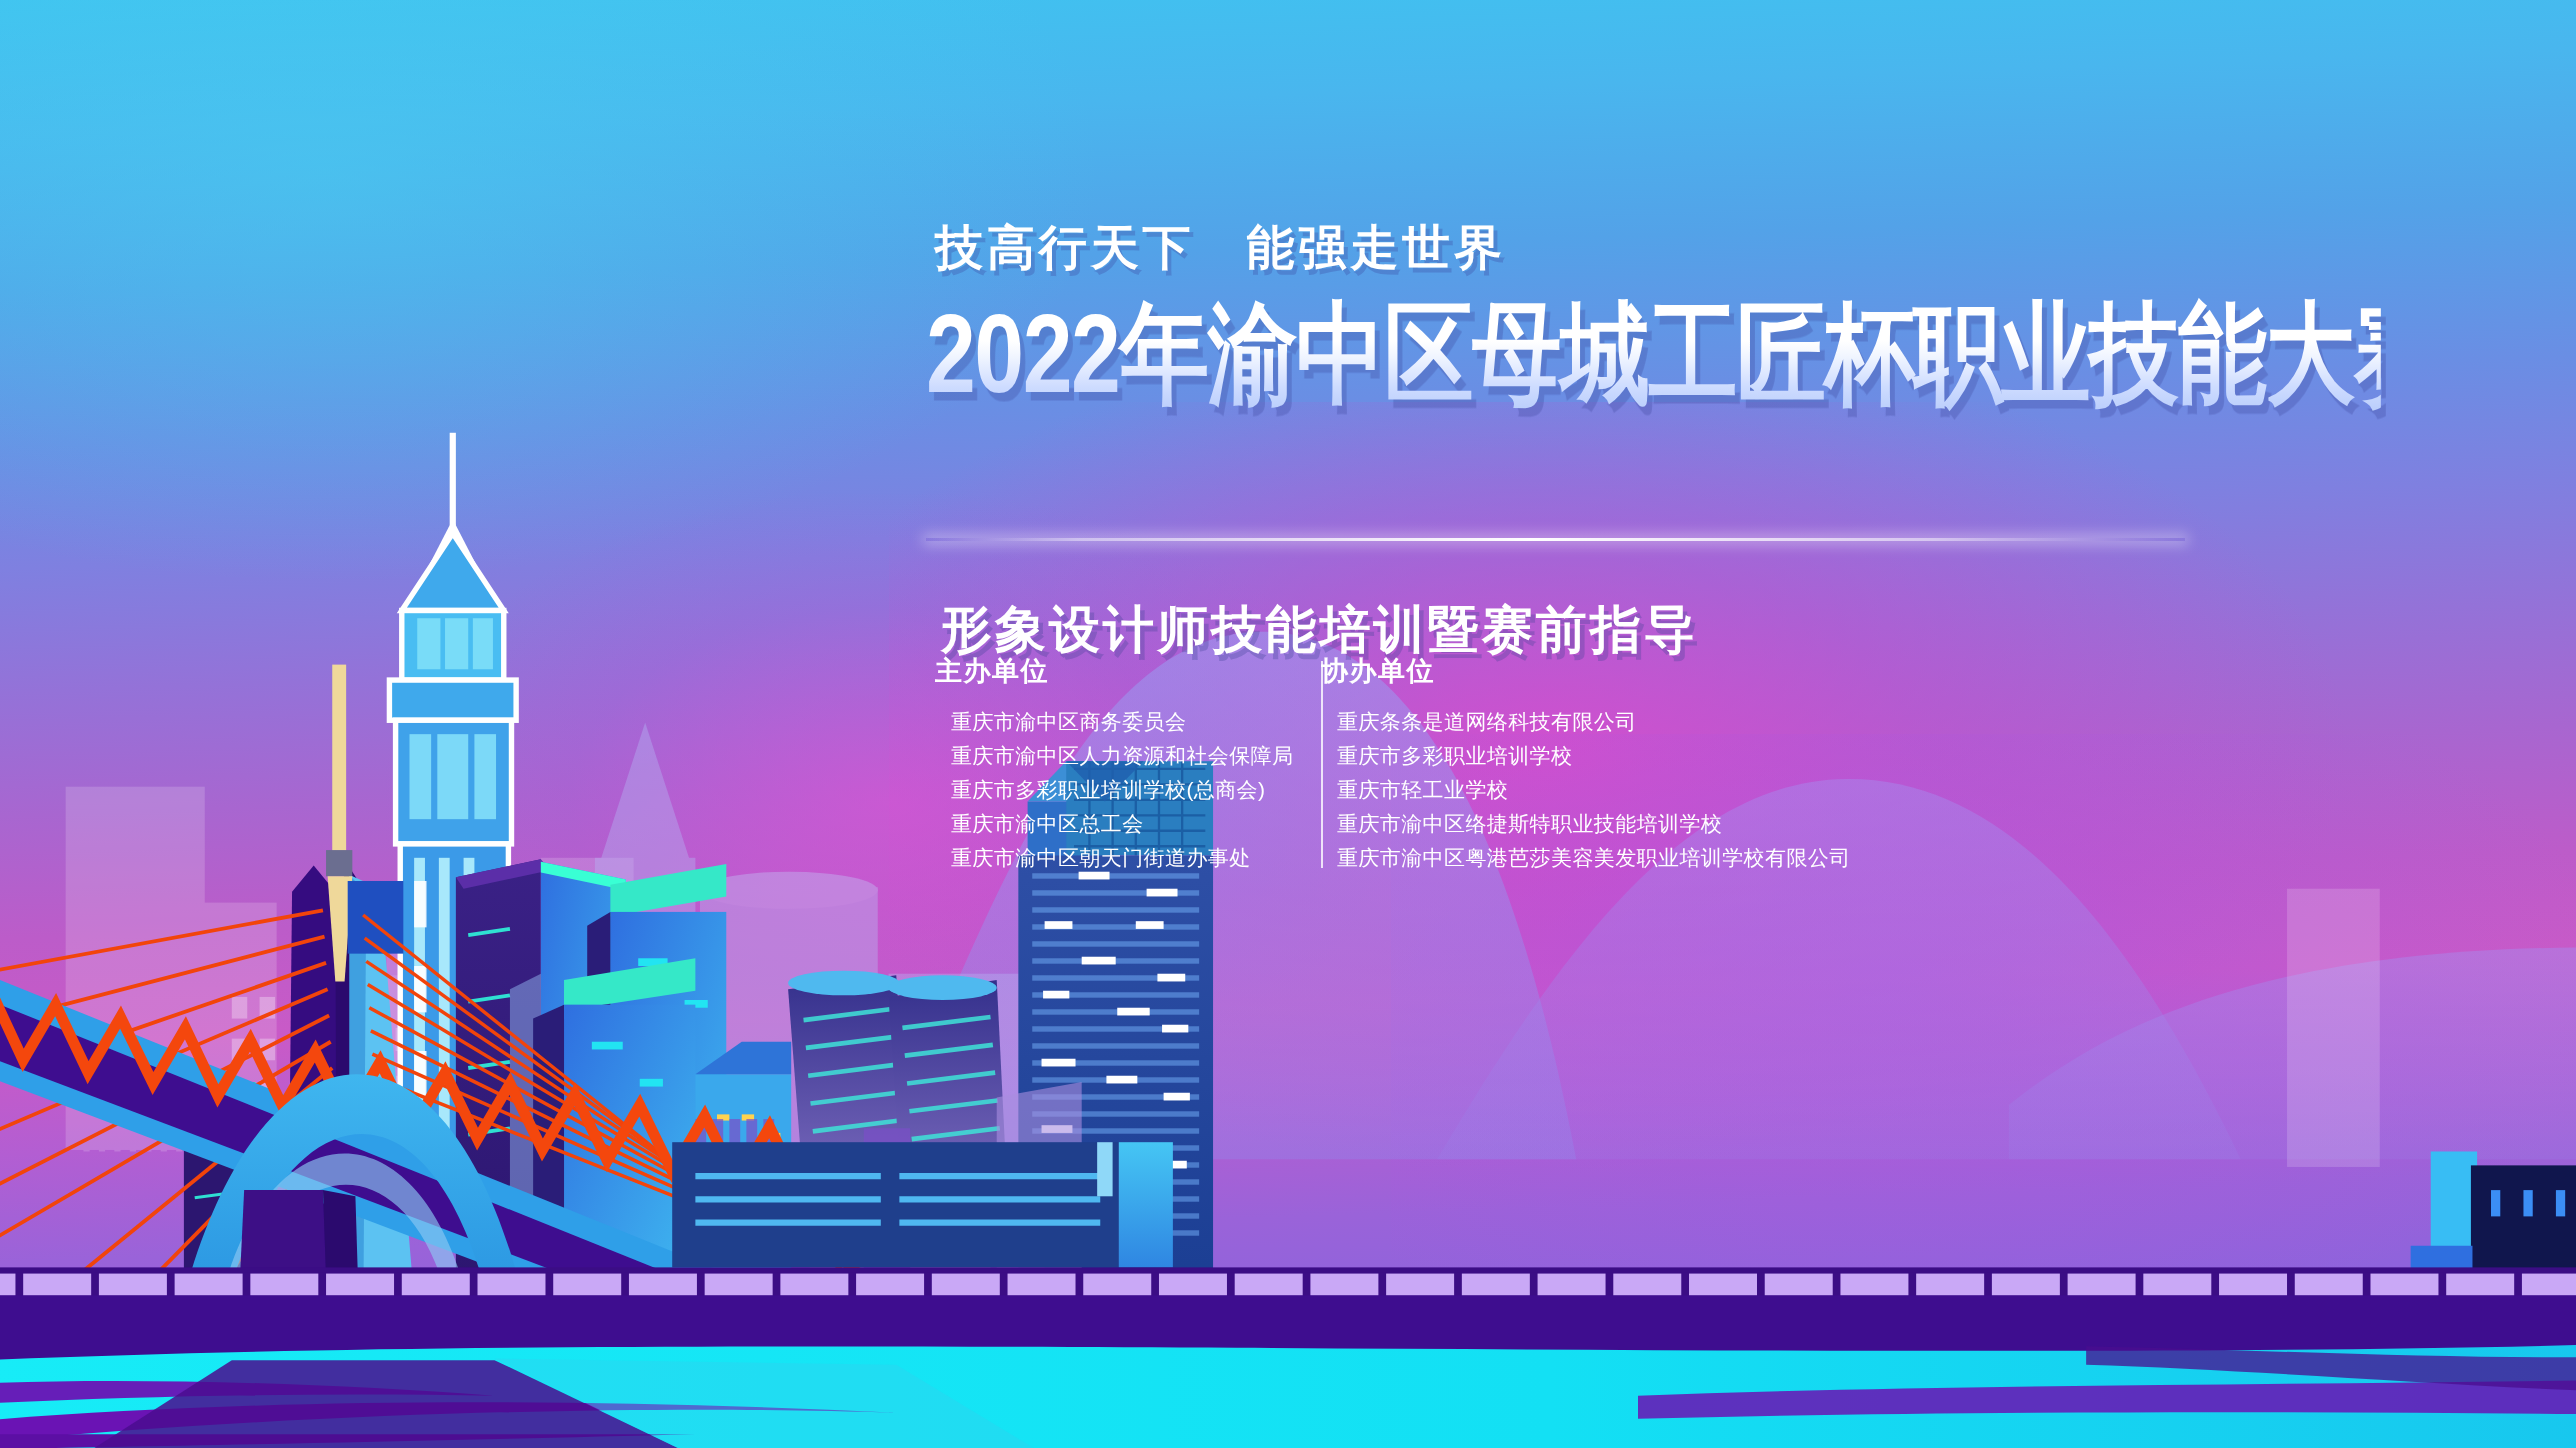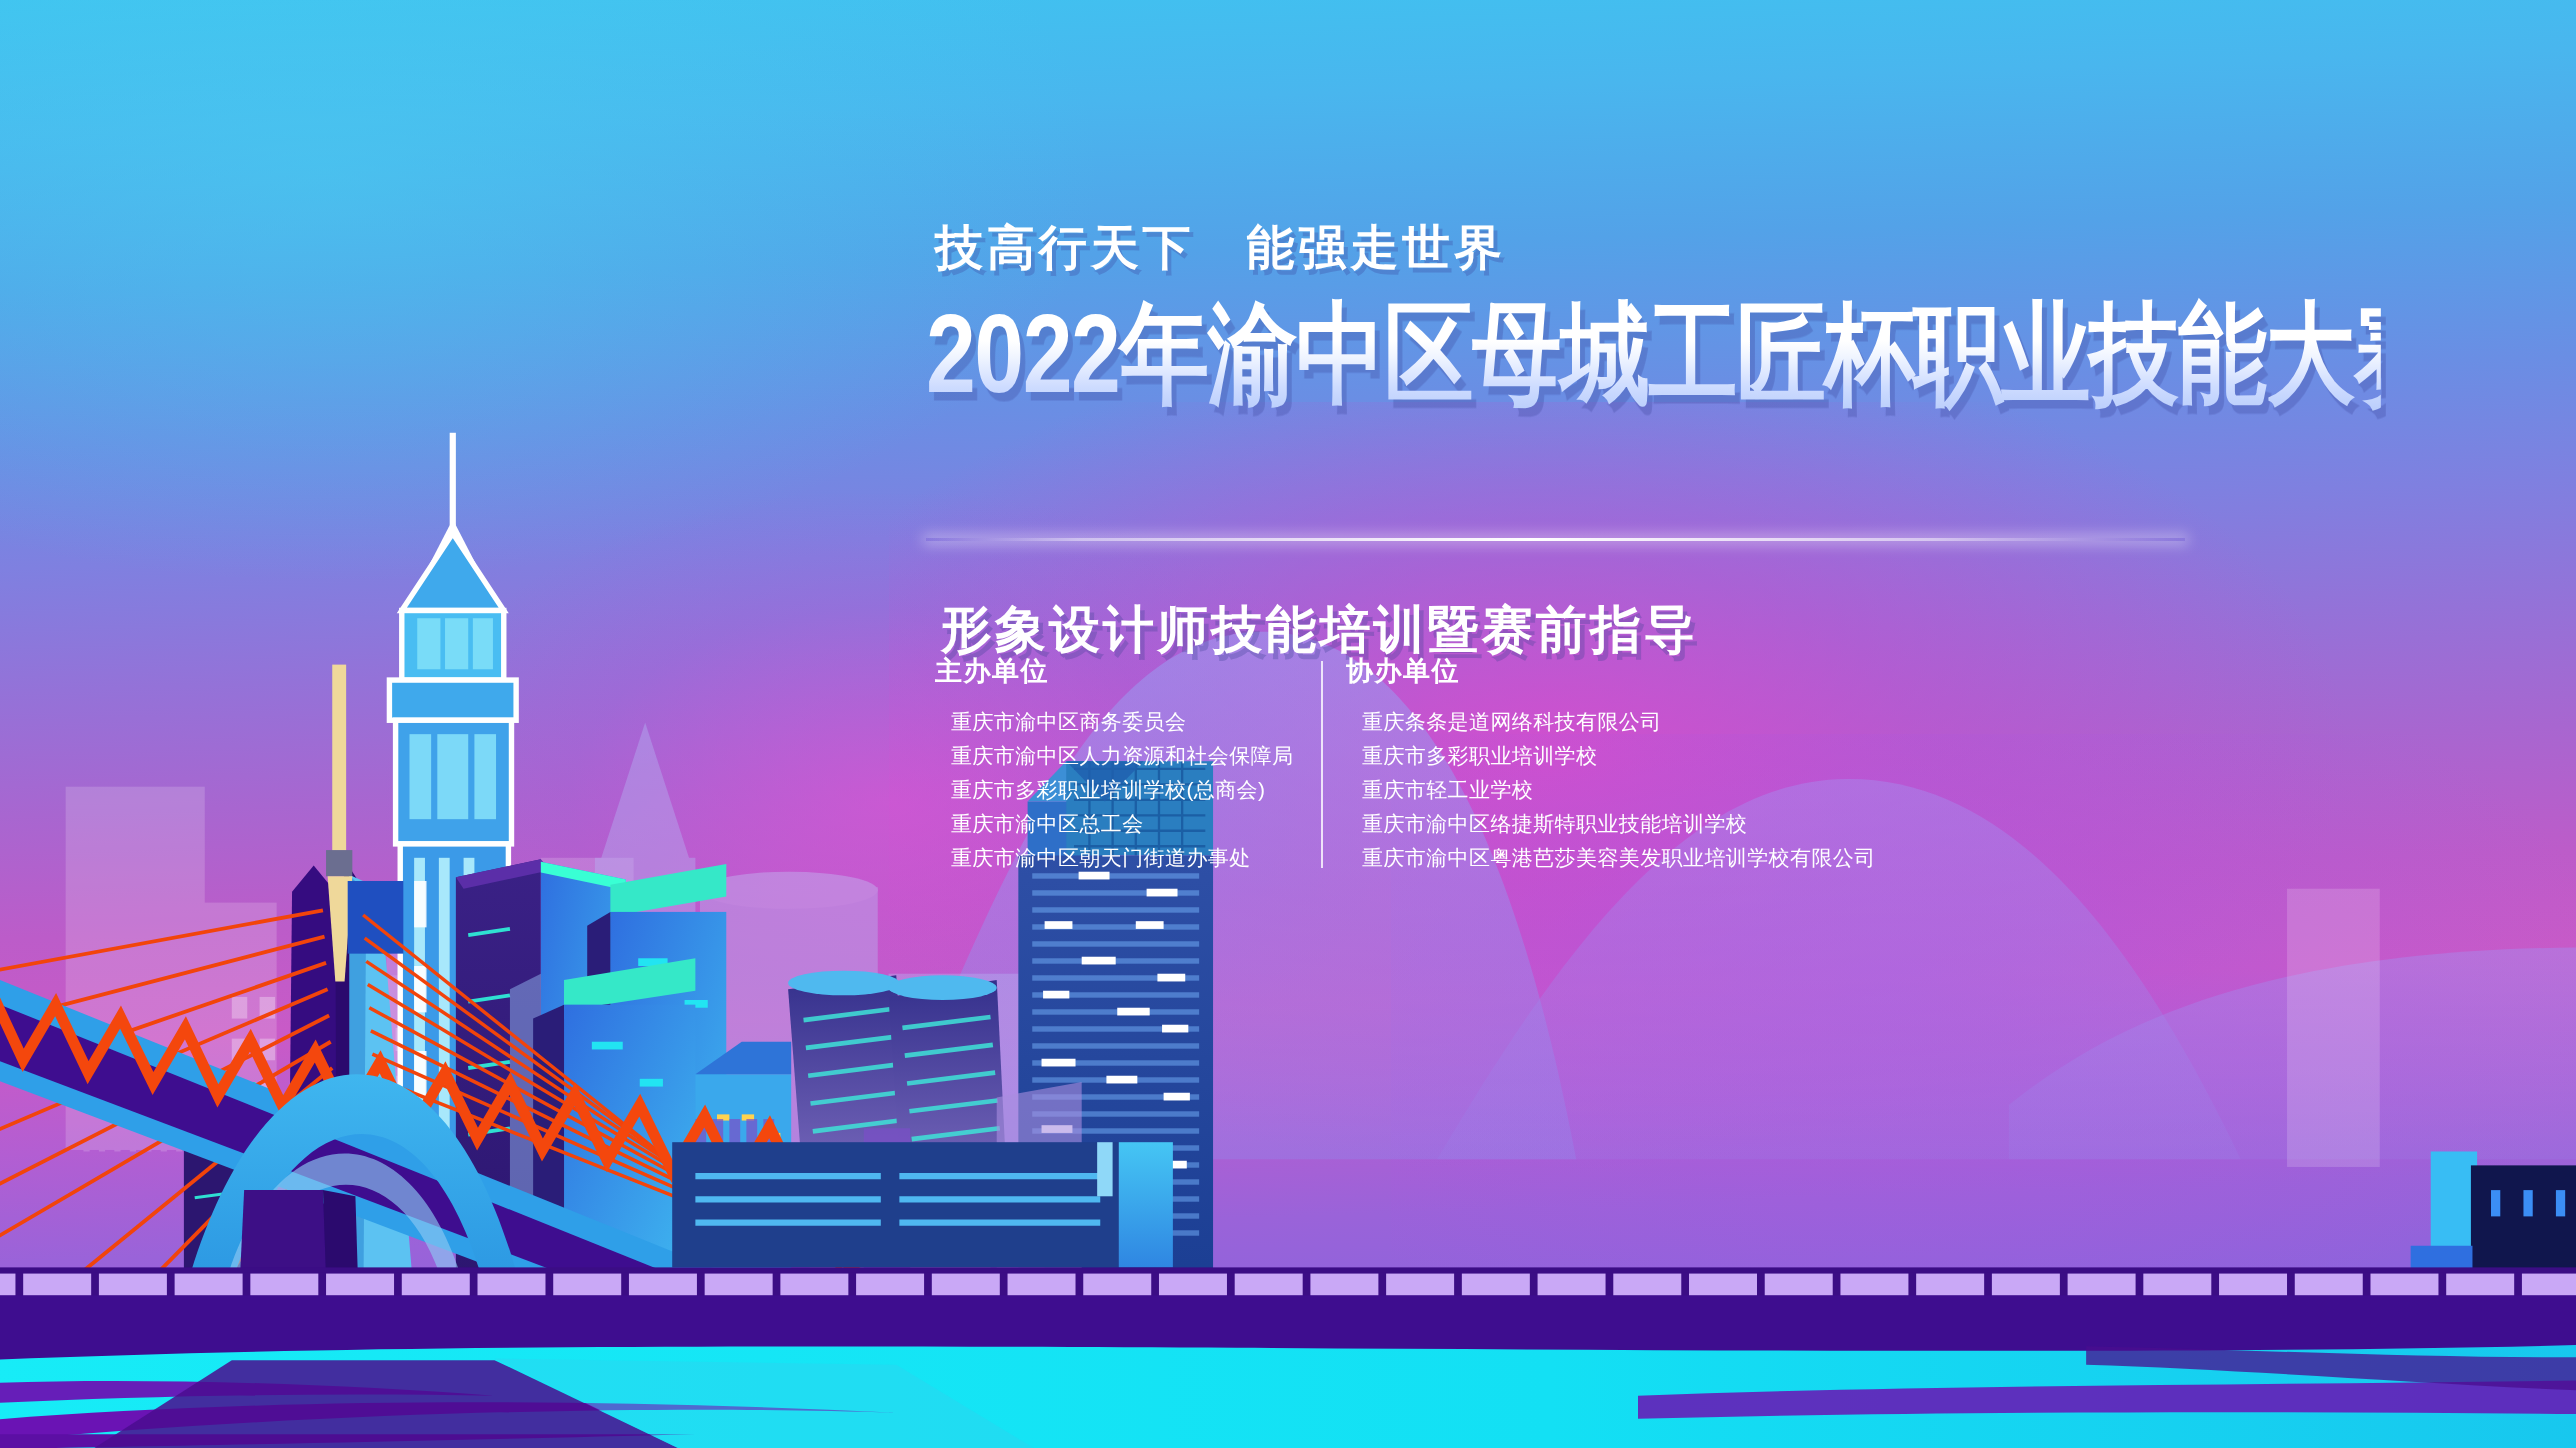--- a/index.html
+++ b/index.html
@@ -79,21 +79,21 @@
     margin:15px;font-size:51px;font-weight:700;color:#ffffff;letter-spacing:3.1px;
     white-space:nowrap;
     text-shadow:4.6px 6.2px 0 rgba(62,66,150,.30);
   }
 
   
   .orgs{position:absolute;left:935px;top:653px;display:flex;align-items:flex-start;}
   .orgcol{position:relative;}
   .orgcol.c1{width:386px;}
   .orgcol.c2{width:263px;padding-left:25px;}
-  .orgcol.c3{width:695px;padding-left:25px;}
+  .orgcol.c3{width:695px;}
   .orgcol.c2::before,.orgcol.c3::before{
     content:"";position:absolute;left:0;top:7.7px;width:1.5px;height:207px;
     background:rgba(255,255,255,.80);
   }
   .orgtitle{
     margin:0 0 14px 0;font-size:27px;font-weight:700;color:#fff;letter-spacing:1.5px;
     white-space:nowrap;
   }
   .orglist{list-style:none;margin:16px;padding:0;}
   .orglist li{

